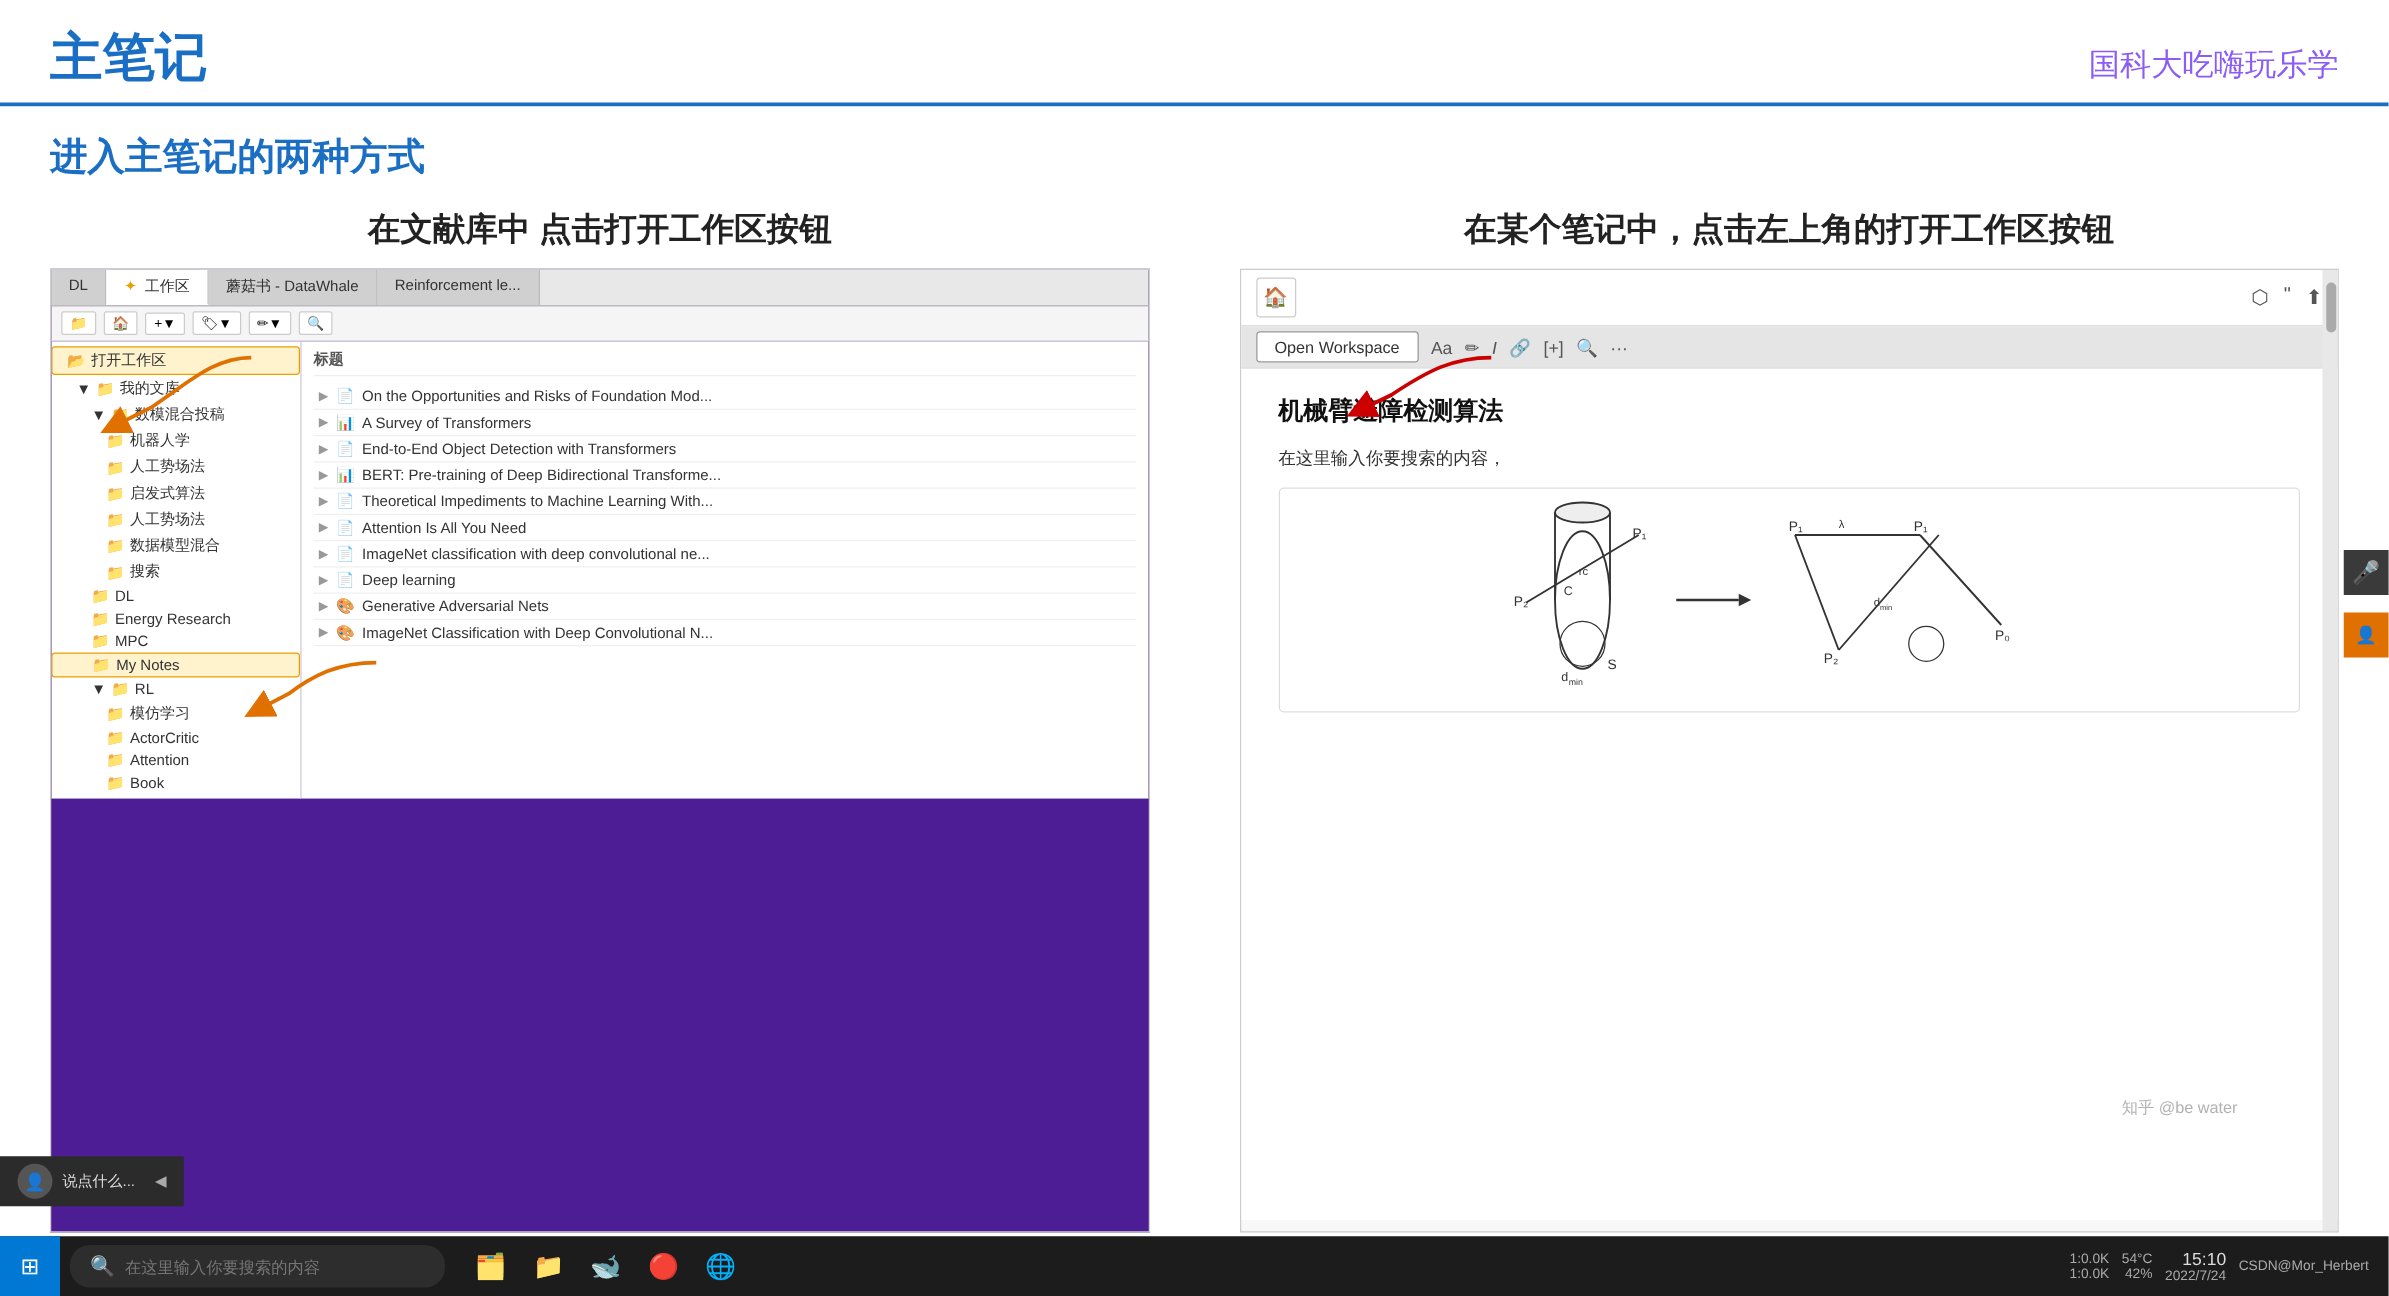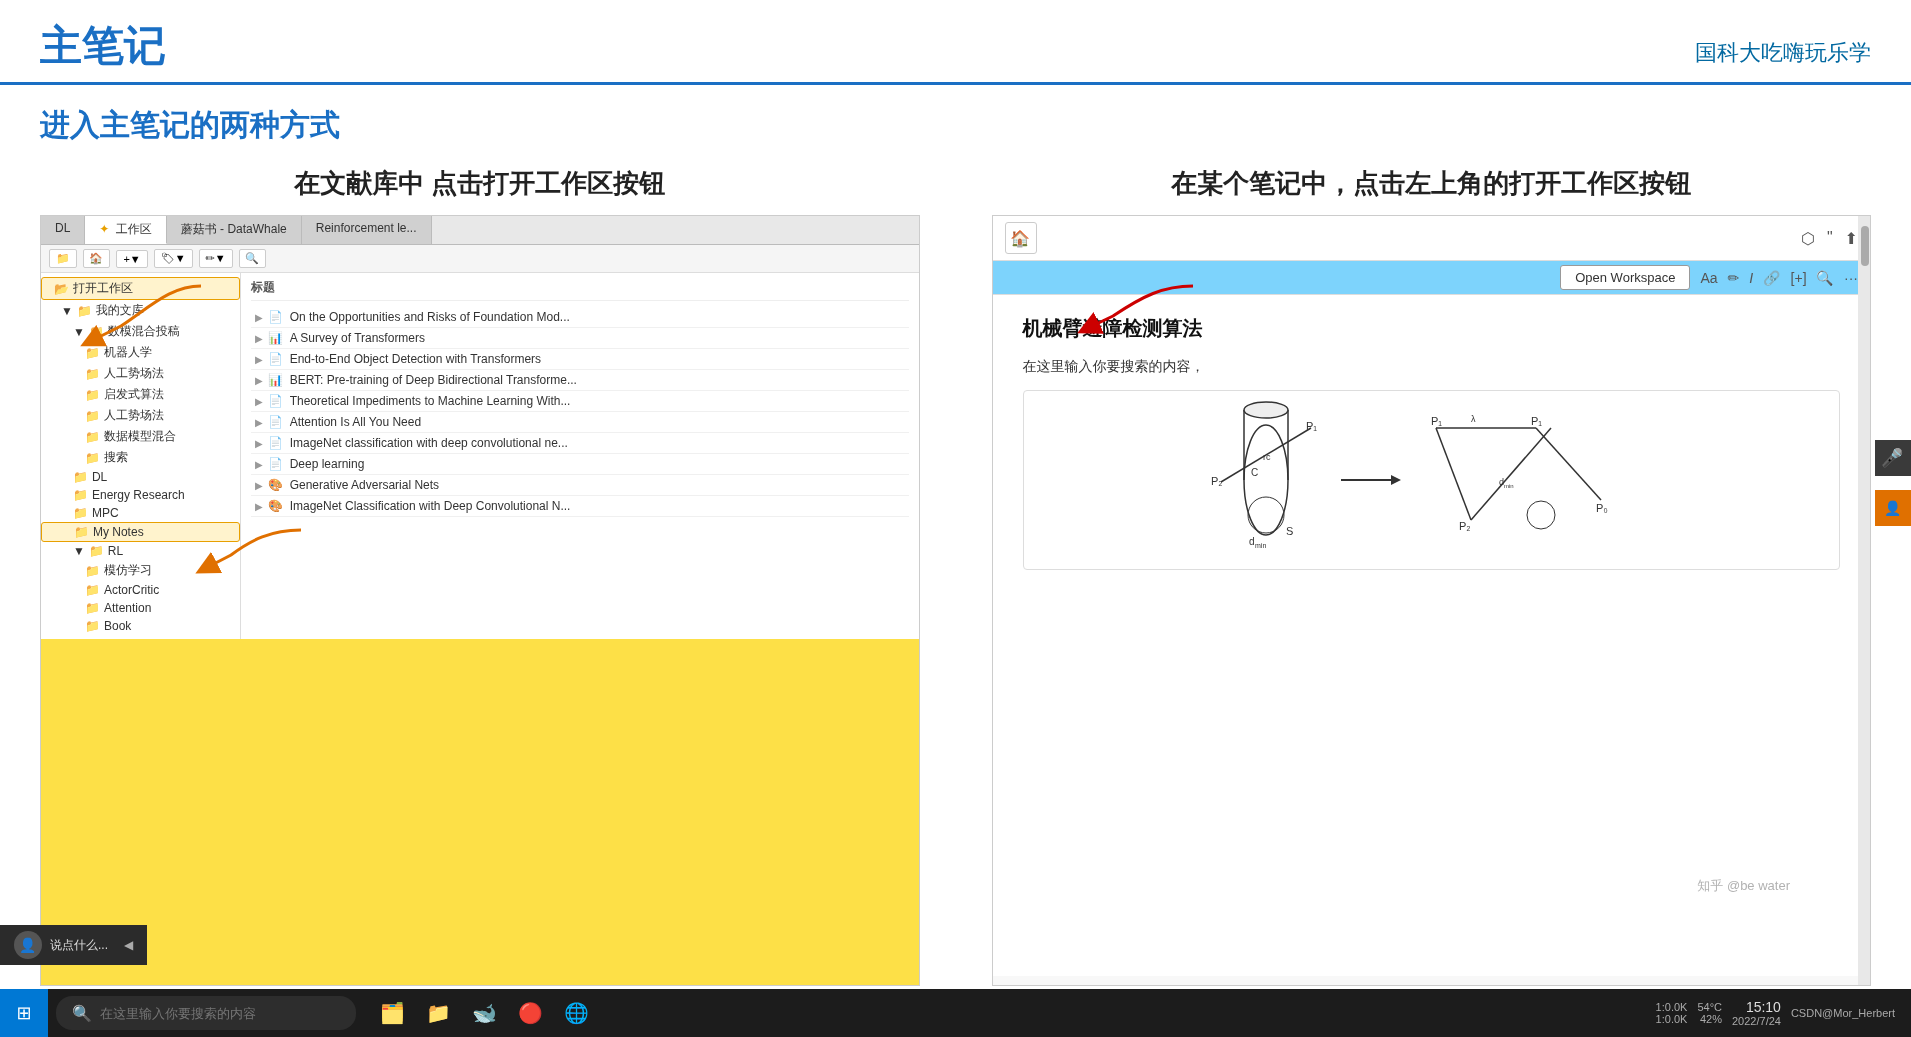--- a/index.html
+++ b/index.html
@@ -20,22 +20,22 @@
       justify-content: space-between;
       align-items: flex-end;
       padding-bottom: 8px;
     }
     .main-title {
       font-size: 42px;
       font-weight: bold;
       color: #1a6fc4;
     }
     .brand-text {
-      font-size: 22px;
-      color: #0369a1;
+      font-size: 25px;
+      color: #8b5cf6;
       padding-bottom: 6px;
     }
 
     
     .subtitle {
       padding: 20px 40px 10px 40px;
     }
     .subtitle-text {
       font-size: 30px;
       font-weight: bold;
@@ -59,21 +59,21 @@
       font-size: 26px;
       font-weight: bold;
       color: #222;
       text-align: center;
       margin-bottom: 14px;
     }
 
     
     .screenshot-left {
       border: 1px solid #ccc;
-      background: #fde047;
+      background: #4c1d95;
       flex: 1;
       overflow: hidden;
       position: relative;
     }
 
     
     .tabs-bar {
       display: flex;
       background: #e8e8e8;
       border-bottom: 1px solid #bbb;
@@ -208,25 +208,24 @@
     .note-toolbar-icons {
       display: flex;
       gap: 12px;
       margin-left: auto;
       font-size: 16px;
       color: #555;
     }
     .note-format-bar {
       display: flex;
       align-items: center;
-      background: #7dd3fc;
+      background: #e5e5e5;
       border-bottom: 1px solid #ddd;
       padding: 4px 12px;
       gap: 10px;
-      justify-content: flex-end;
     }
     .open-ws-btn {
       background: #fff;
       border: 1px solid #999;
       padding: 4px 14px;
       font-size: 13px;
       border-radius: 3px;
       cursor: pointer;
       font-family: 'Microsoft YaHei', sans-serif;
       color: #333;

